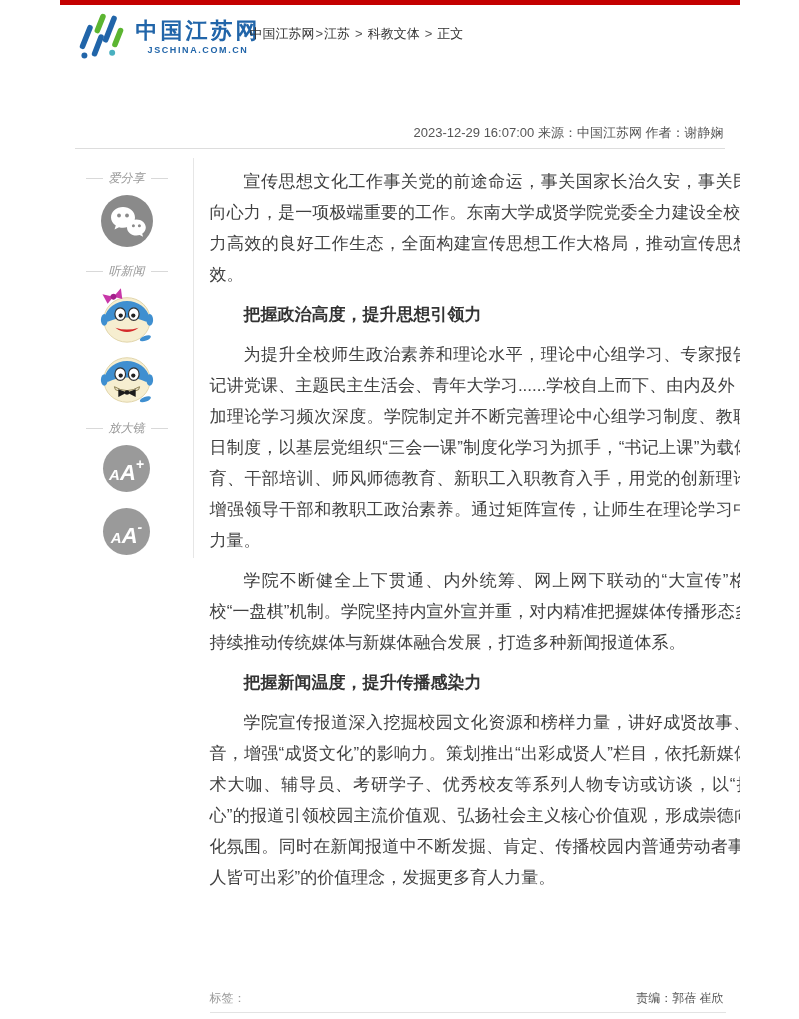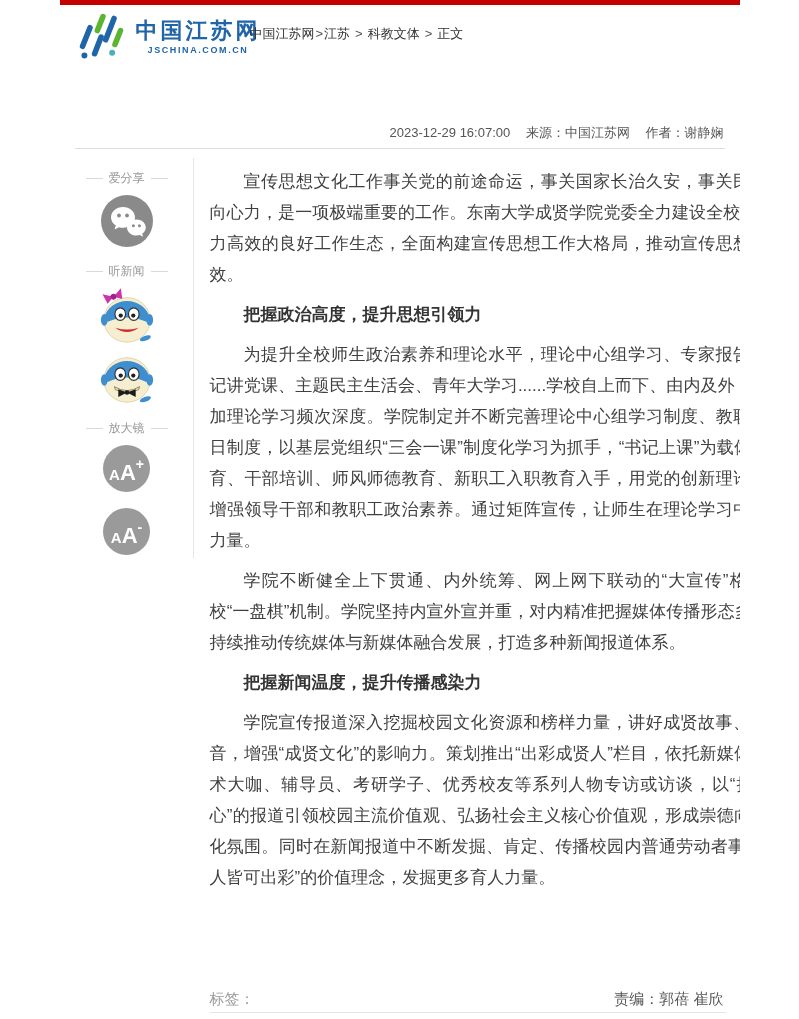--- a/index.html
+++ b/index.html
@@ -17,45 +17,45 @@
   .logo-en { font-size:9px; font-weight:bold; color:#2165a9; letter-spacing:1.6px; line-height:12px;text-align:center; }
   .breadcrumb { position:absolute; left:190px; top:20px; font-size:13px; color:#333; }
   .breadcrumb span { display:inline-block; }
   .crumb { cursor:pointer; }
   .crumb-sep { color:#555; margin:0 5px; }
   .crumb-sep.tight { margin:0 1px; }
 
   
   .title { position:absolute; left:15px; top:76px; width:770px; font-size:27px; line-height:36px; color:#1a1a1a; font-weight:500; letter-spacing:0.5px; }
   .meta { position:absolute; right:16px; top:124px; font-size:13px; color:#555; text-align:right; }
-  .meta span { margin-left:12px; }
+  .meta span { }
   .meta span:first-child { margin-left:0;text-align:right; }
   .hline-top { position:absolute; left:15px; right:15px; top:148px; height:1px; background:#dddddd; }
 
   
-  .sidebar { position:absolute; left:15px; top:162px; width:104px; }
+  .sidebar { position:absolute; left:15px; top:162px; width:104px;font-style:italic; }
   .side-label { display:flex; align-items:center; justify-content:center; gap:6px; font-size:12px; color:#999; margin:8px 0 8px; }
   .dash { display:inline-block; width:17px; height:1px; background:#d9d9d9; }
   .circle-btn { width:52px; height:52px; border-radius:50%; margin:4px auto 16px; cursor:pointer; display:flex; align-items:center; justify-content:center; }
   .mascot { display:block; width:58px; height:58px; margin:2px auto 4px; cursor:pointer; }
   .aa-btn { width:47px; height:47px; border-radius:50%; background:#9a9a9a; color:#fff; margin:6px auto 16px; cursor:pointer;
             display:flex; align-items:flex-end; justify-content:center; padding-bottom:10px; }
   .aa-s { font-size:15px; font-weight:bold; line-height:14px; }
   .aa-l { font-size:22px; font-weight:bold; line-height:19px; }
   .aa-sign { font-size:14px; font-weight:bold; line-height:26px; align-self:flex-start; margin-top:6px; }
 
   .vline { position:absolute; left:133px; top:158px; width:1px; height:400px; background:#e6e6e6; }
 
   
   .article { position:absolute; left:150px; top:166px; width:628px; }
   .article p { font-size:17px; line-height:31px; color:#404040; text-indent:2em; text-align:justify; margin:0 0 9px; }
   .article h3 { font-size:17px; line-height:31px; color:#333; font-weight:bold; text-indent:2em; margin:0 0 9px; }
 
   
-  .footer { position:absolute; left:150px; right:16px; top:990px; display:flex; justify-content:space-between; font-size:15px;text-align:right; }
+  .footer { position:absolute; left:150px; right:16px; top:990px; display:flex; justify-content:space-between; font-size:12px;text-align:right; }
   .tags-label { color:#999; }
   .editor { color:#555; }
   .hline-bottom { position:absolute; left:150px; right:14px; top:1012px; height:1px; background:#e3e3e3; }
 </style>
 </head>
 <body>
 
 <div class="page">
 
   <div class="topbar"></div>

